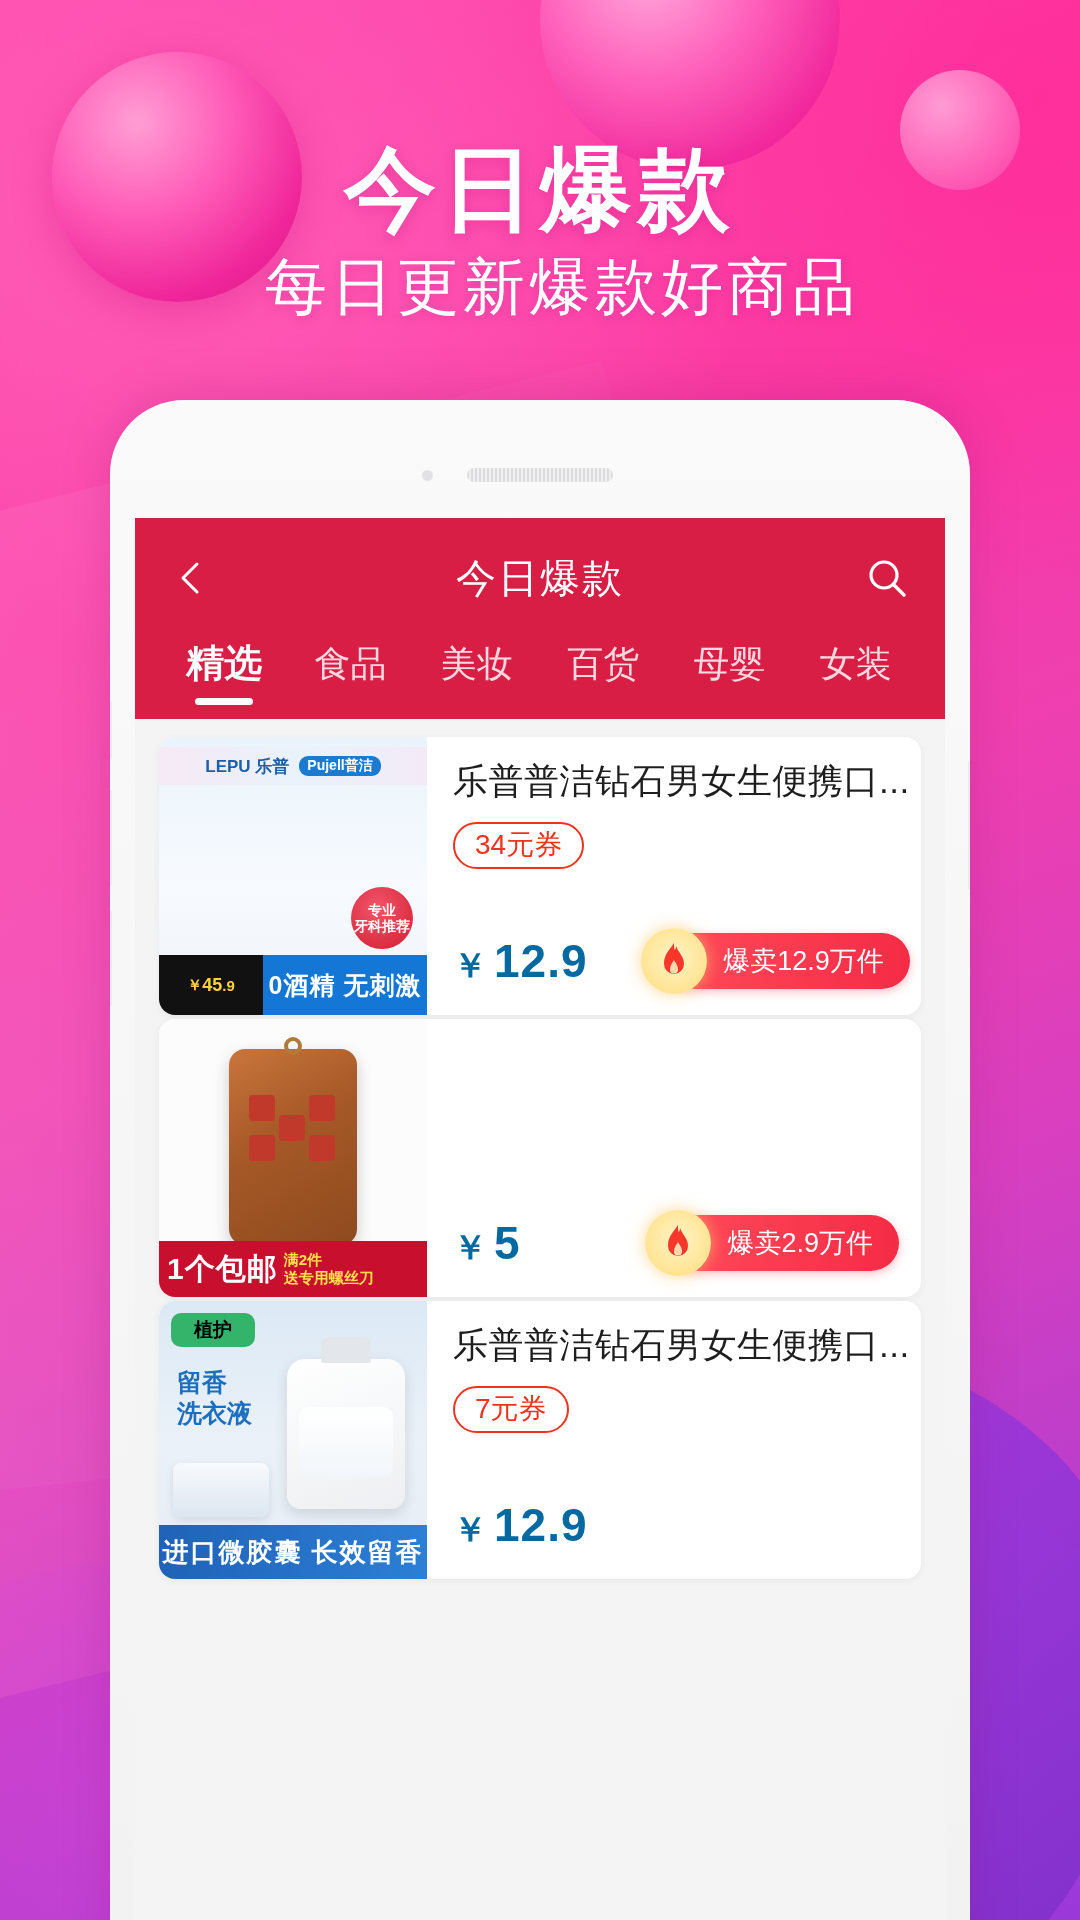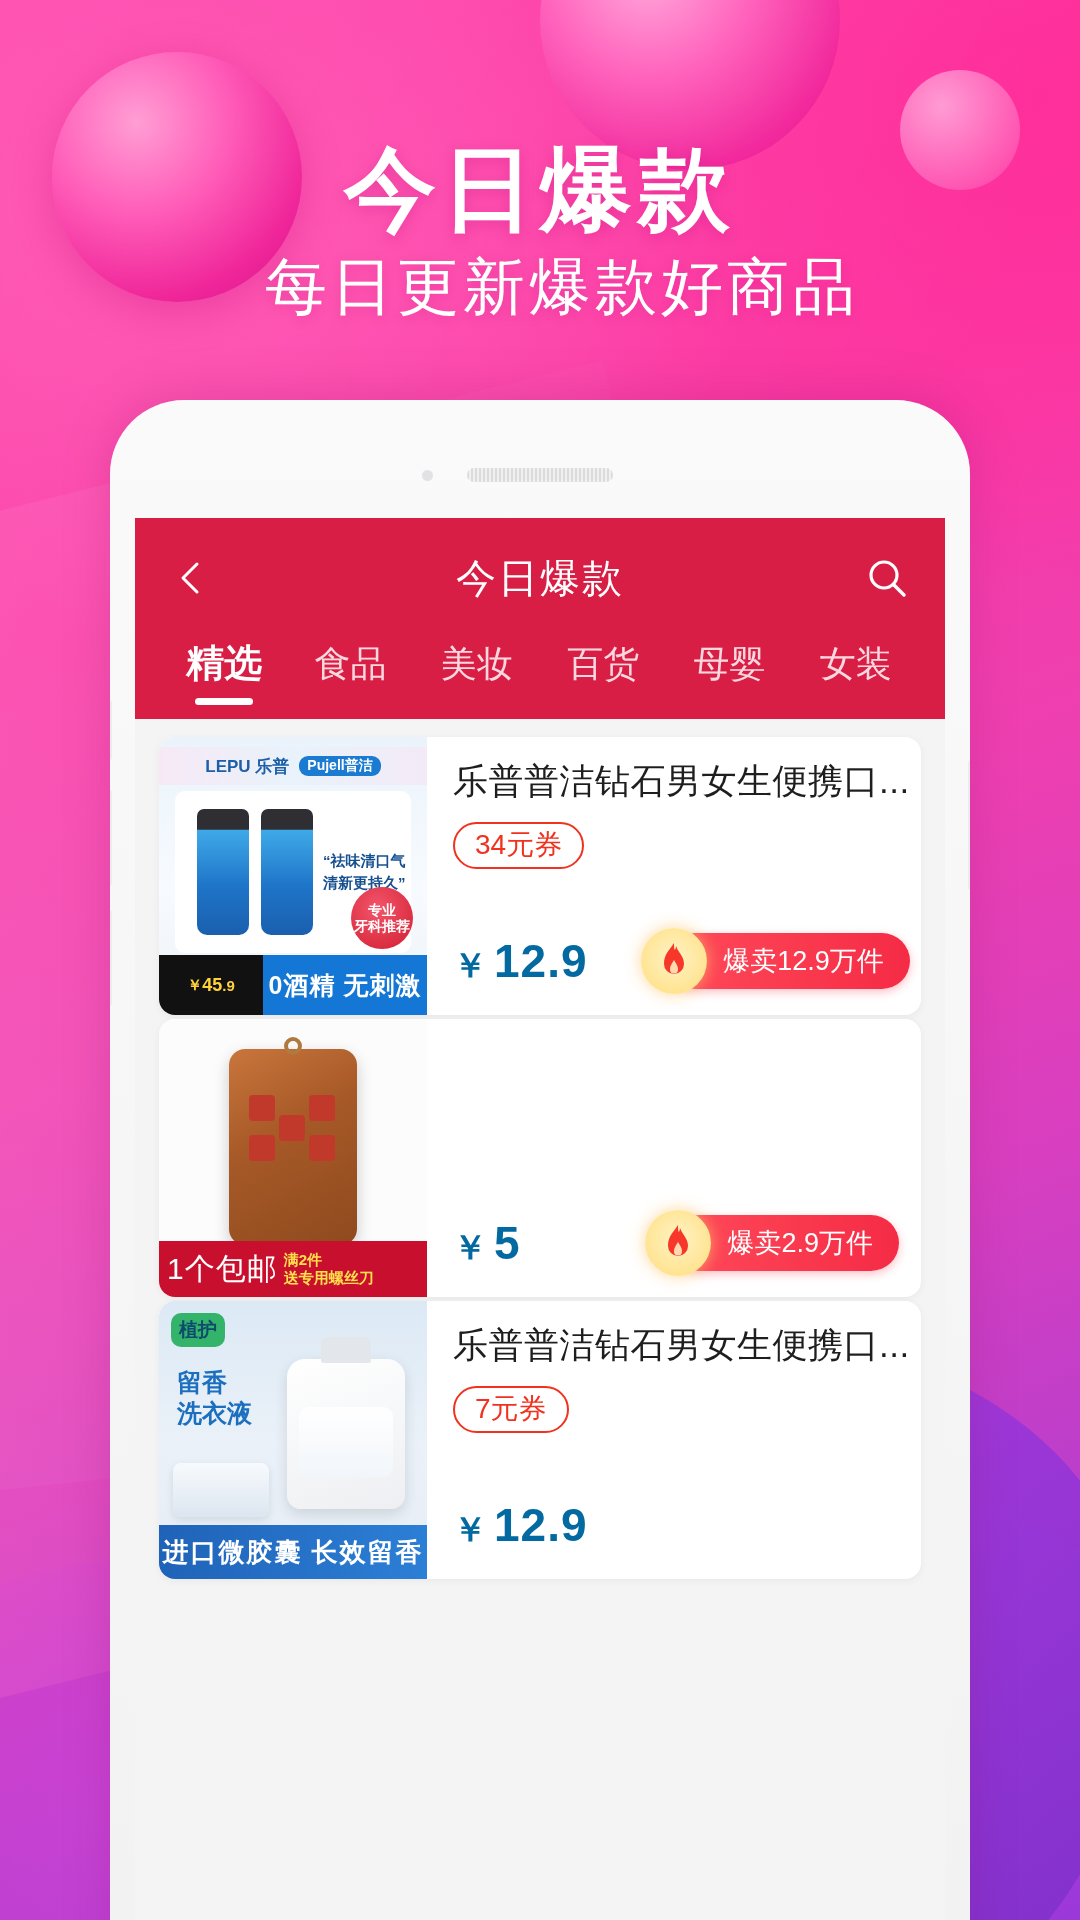--- a/index.html
+++ b/index.html
@@ -189,26 +189,26 @@
   .t2-bg { position:absolute; inset:0; background:#FCFCFC; }
   .remote { position:absolute; left:50%; top:30px; transform:translateX(-50%);
     width:128px; height:196px; border-radius:16px;
     background:linear-gradient(150deg,#C9763C 0%,#A85A28 40%,#8E4A1E 100%);
     box-shadow:0 6px 16px rgba(0,0,0,.2); }
   .remote .ring { position:absolute; left:50%; top:-12px; transform:translateX(-50%);
     width:18px; height:18px; border-radius:50%; border:4px solid #B07A3E; }
   .btn-s { position:absolute; width:26px; height:26px; background:#C0392B; border-radius:4px; }
   .t2-foot { position:absolute; left:0; right:0; bottom:0; height:56px; background:#C8102E;
     display:flex; align-items:center; padding:0 8px; }
-  .t2-foot .big { color:#fff; font-size:30px; font-weight:normal; letter-spacing:1px; }
+  .t2-foot .big { color:#fff; font-size:30px; font-weight:bold; letter-spacing:1px; }
   .t2-foot .sm { color:#FFE04B; font-size:15px; font-weight:bold; line-height:1.2; margin-left:6px; }
 
   .t3-bg { position:absolute; inset:0; background:linear-gradient(180deg,#DCE9F5 0%,#EAF1F8 50%,#E6EDF5 100%); }
-  .t3-tag { position:absolute; left:12px; top:12px; background:#34B36B; color:#0c4a6e;
-    font-size:19px; font-weight:bold; border-radius:10px; padding:4px 8px; }
+  .t3-tag { position:absolute; left:12px; top:12px; background:#34B36B; color:#000000;
+    font-size:19px; font-weight:bold; border-radius:10px; padding:4px 23px; }
   .t3-lab { position:absolute; left:18px; top:66px; color:#1C6FBF; font-size:25px;
     font-weight:bold; line-height:1.25; }
   .jug { position:absolute; right:22px; top:58px; width:118px; height:150px;
     border-radius:18px 18px 14px 14px; background:linear-gradient(160deg,#FFFFFF,#EDEFF2);
     box-shadow:0 5px 14px rgba(0,0,0,.12); }
   .jug .cap { position:absolute; left:50%; transform:translateX(-50%); top:-22px;
     width:50px; height:26px; border-radius:7px 7px 3px 3px; background:#E3E6EA; }
   .jug .lbl { position:absolute; left:12px; right:12px; top:48px; height:70px;
     border-radius:10px; background:linear-gradient(180deg,#FFFFFF,#F2F6FA); }
   .towels { position:absolute; left:14px; bottom:62px; width:96px; height:54px;
@@ -276,26 +276,20 @@
 
     <div class="list">
 
       <div class="card">
         <div class="thumb">
           <div class="t1-bg"></div>
           <div class="t1-brand">
             <span>LEPU 乐普</span>
             <span class="t1-pill">Pujell普洁</span>
           </div>
-          <div class="t1-card">
-            <div class="bottle" style="left:22px; top:18px;"></div>
-            <div class="bottle" style="left:86px; top:18px;"></div>
-            <div class="bq" style="left:148px; top:60px;">“祛味清口气</div>
-            <div class="bq" style="left:148px; top:82px;">清新更持久”</div>
-          </div>
           <div class="t1-seal">
             <span>专业</span>
             <span>牙科推荐</span>
           </div>
           <div class="t1-foot">
             <div class="l">
               <span>￥</span>
                 <b>45</b>
                 <span>.9</span>
             </div>

